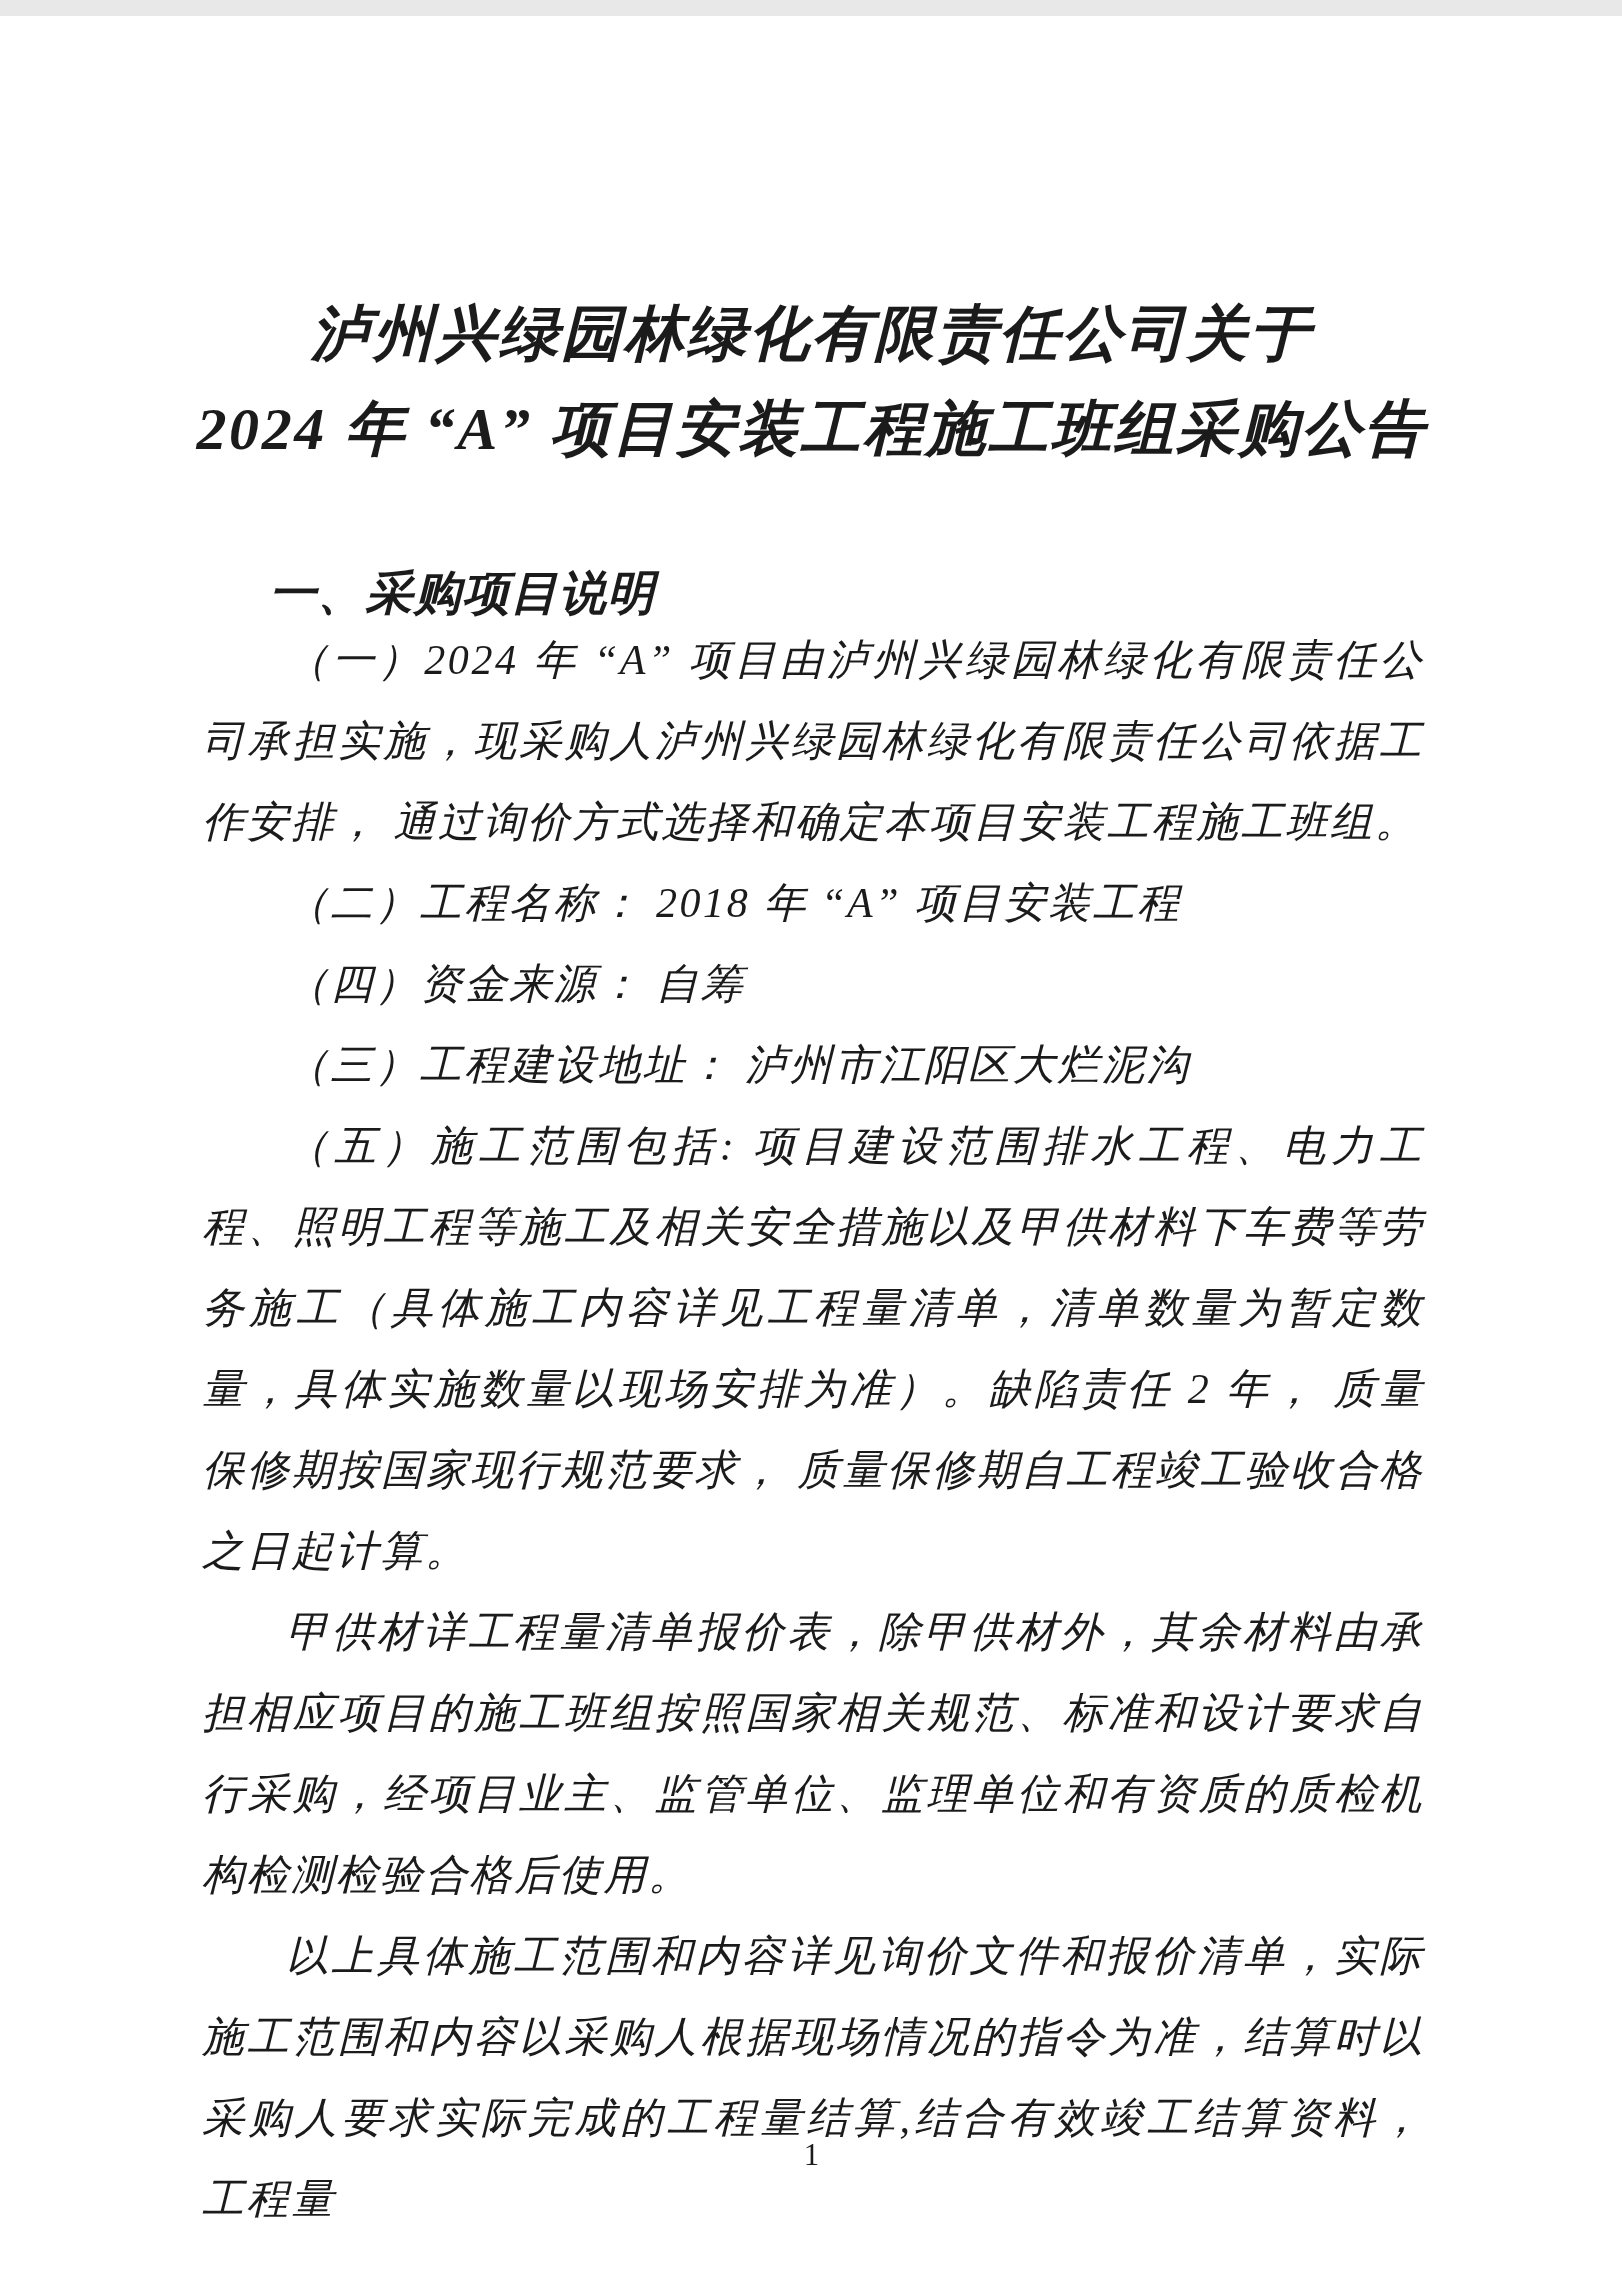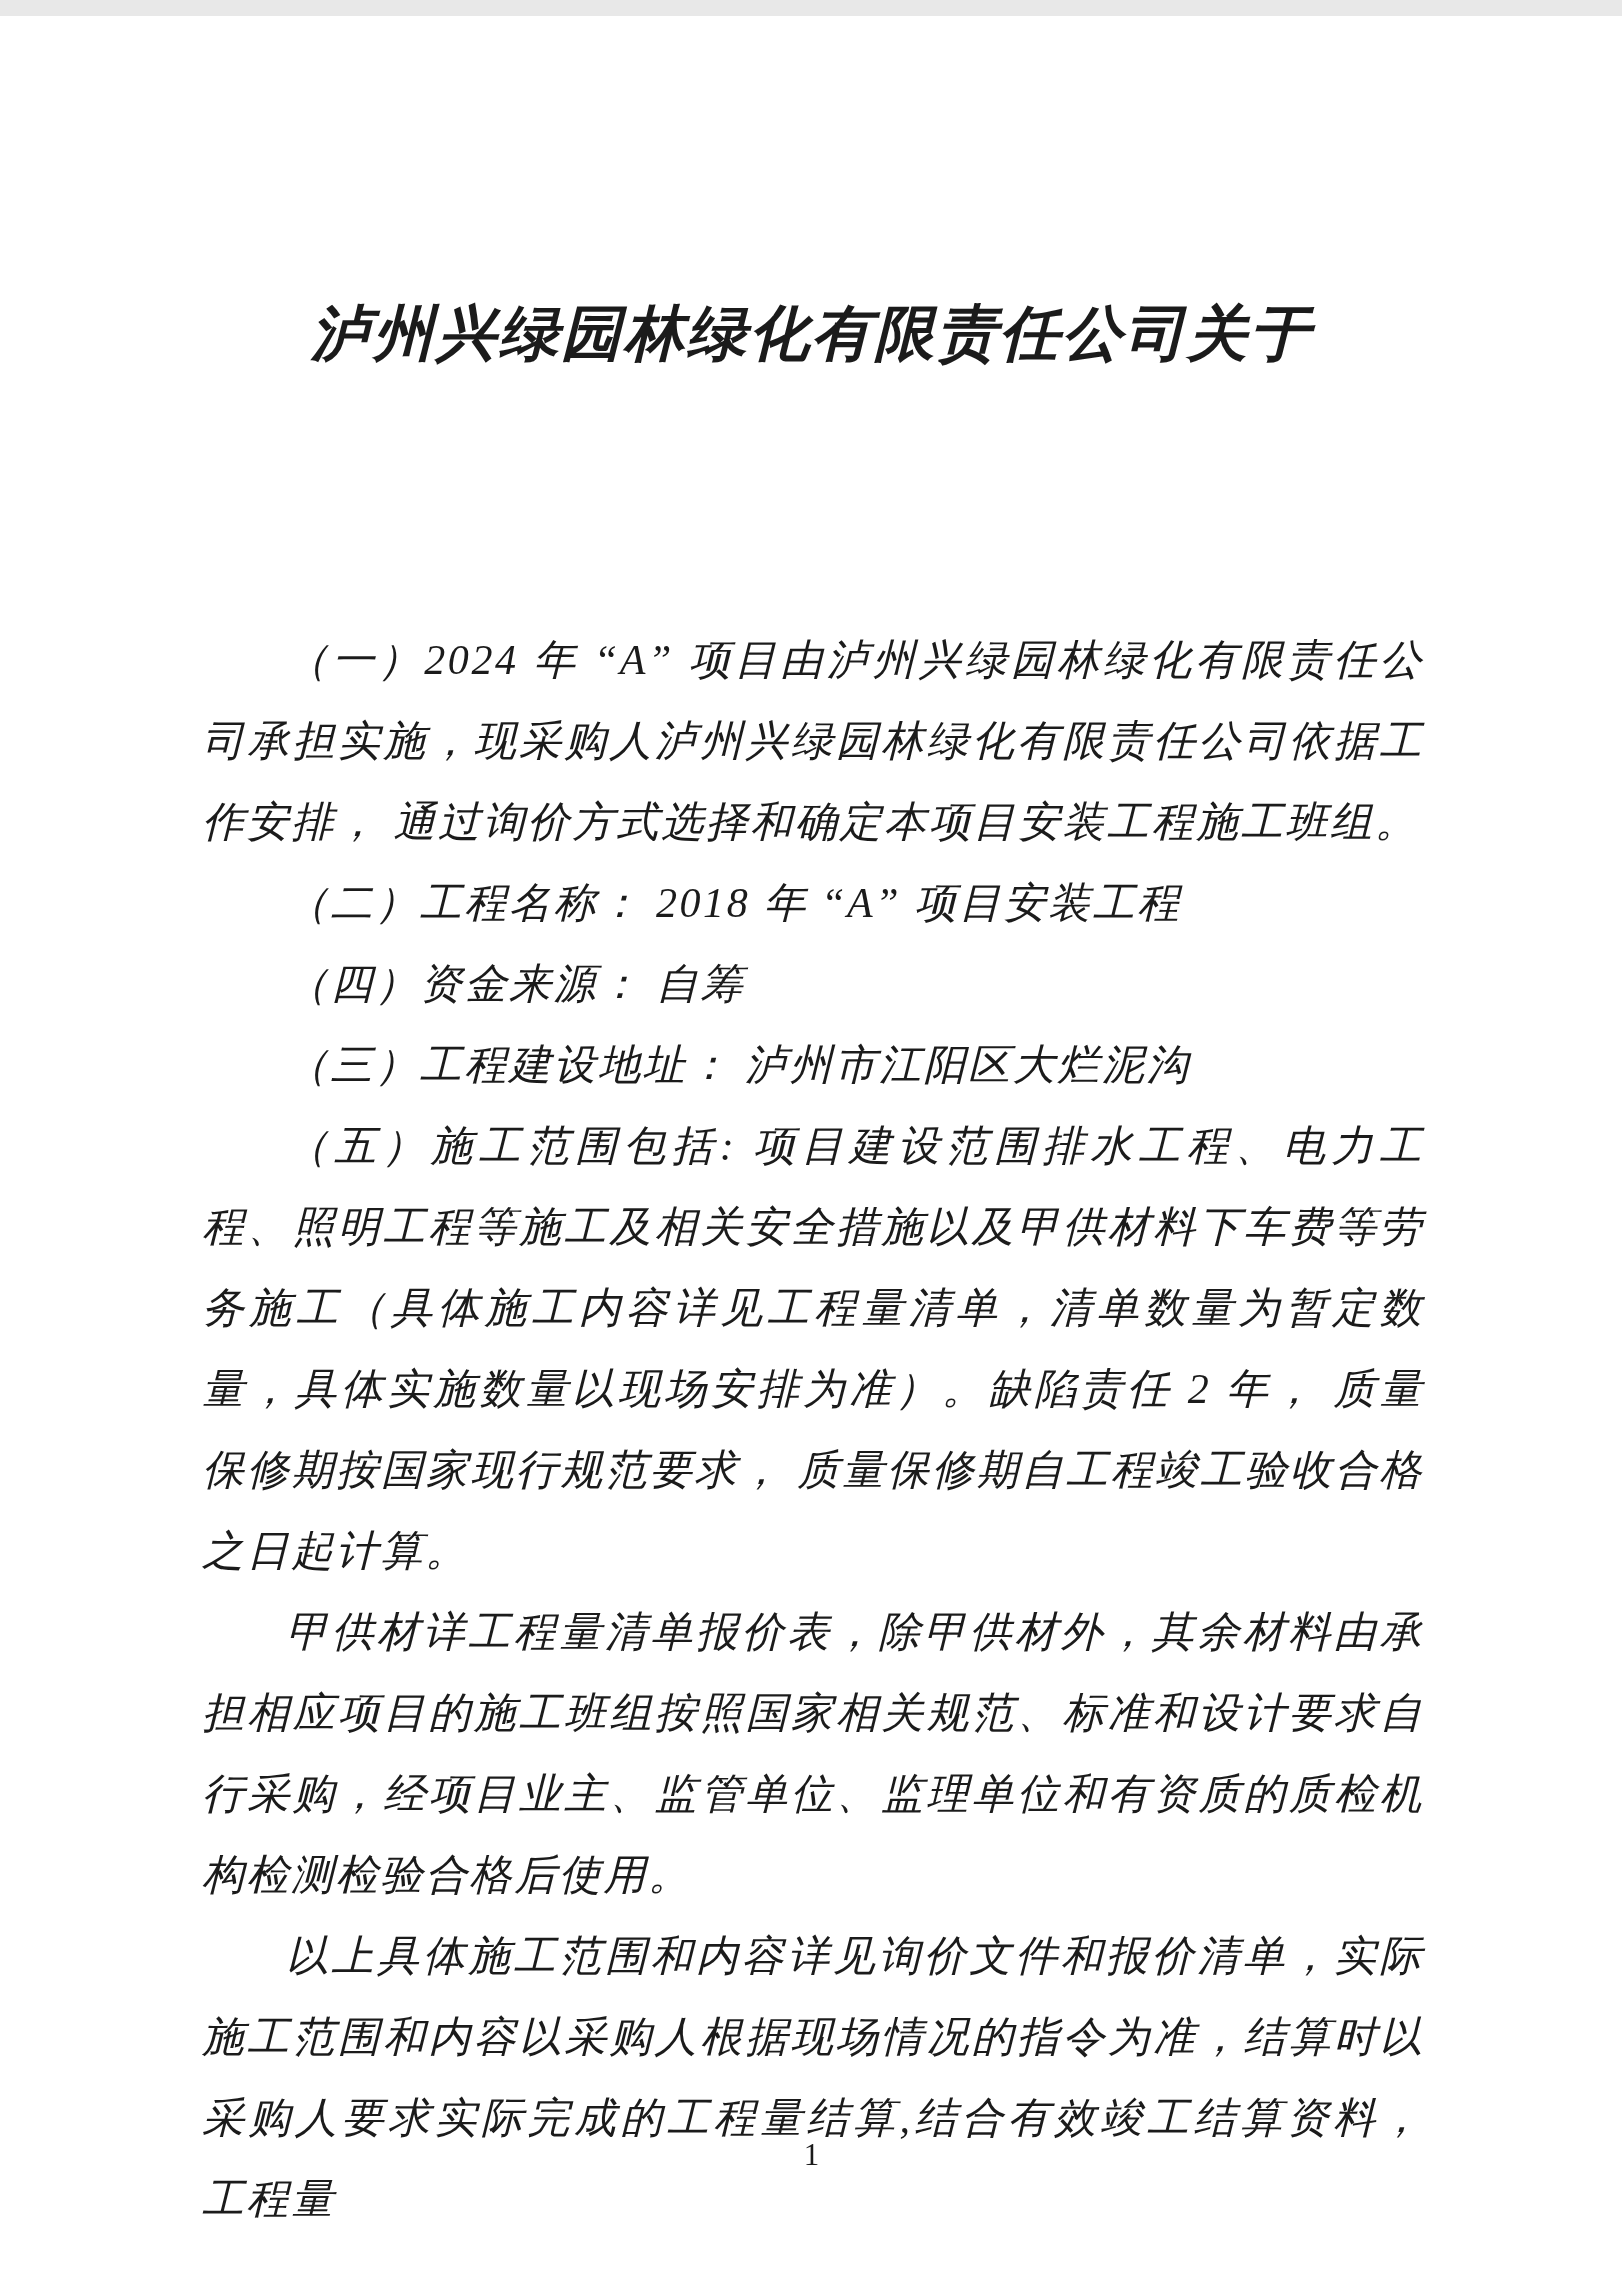--- a/index.html
+++ b/index.html
@@ -72,22 +72,24 @@
     letter-spacing: 0;
   }
 </style>
 </head>
 <body>
 
 <div class="page">
 
   <div class="doc-title">
     <div>泸州兴绿园林绿化有限责任公司关于</div>
+    <div>2024 年 “A” 项目安装工程施工班组采购公告</div>
   </div>
 
+  <div class="section-heading">一、采购项目说明</div>
 
   <div class="body-text">
     <p>（一）2024 年 “A” 项目由泸州兴绿园林绿化有限责任公司承担实施，现采购人泸州兴绿园林绿化有限责任公司依据工作安排， 通过询价方式选择和确定本项目安装工程施工班组。</p>
     <p>（二）工程名称： 2018 年 “A” 项目安装工程</p>
     <p>（四）资金来源： 自筹</p>
     <p>（三）工程建设地址： 泸州市江阳区大烂泥沟</p>
     <p>（五）施工范围包括: 项目建设范围排水工程、电力工程、照明工程等施工及相关安全措施以及甲供材料下车费等劳务施工（具体施工内容详见工程量清单，清单数量为暂定数量，具体实施数量以现场安排为准）。缺陷责任 2 年， 质量保修期按国家现行规范要求， 质量保修期自工程竣工验收合格之日起计算。</p>
     <p>甲供材详工程量清单报价表，除甲供材外，其余材料由承担相应项目的施工班组按照国家相关规范、标准和设计要求自行采购，经项目业主、监管单位、监理单位和有资质的质检机构检测检验合格后使用。</p>
     <p>以上具体施工范围和内容详见询价文件和报价清单，实际施工范围和内容以采购人根据现场情况的指令为准，结算时以采购人要求实际完成的工程量结算,结合有效竣工结算资料， 工程量</p>
   </div>

